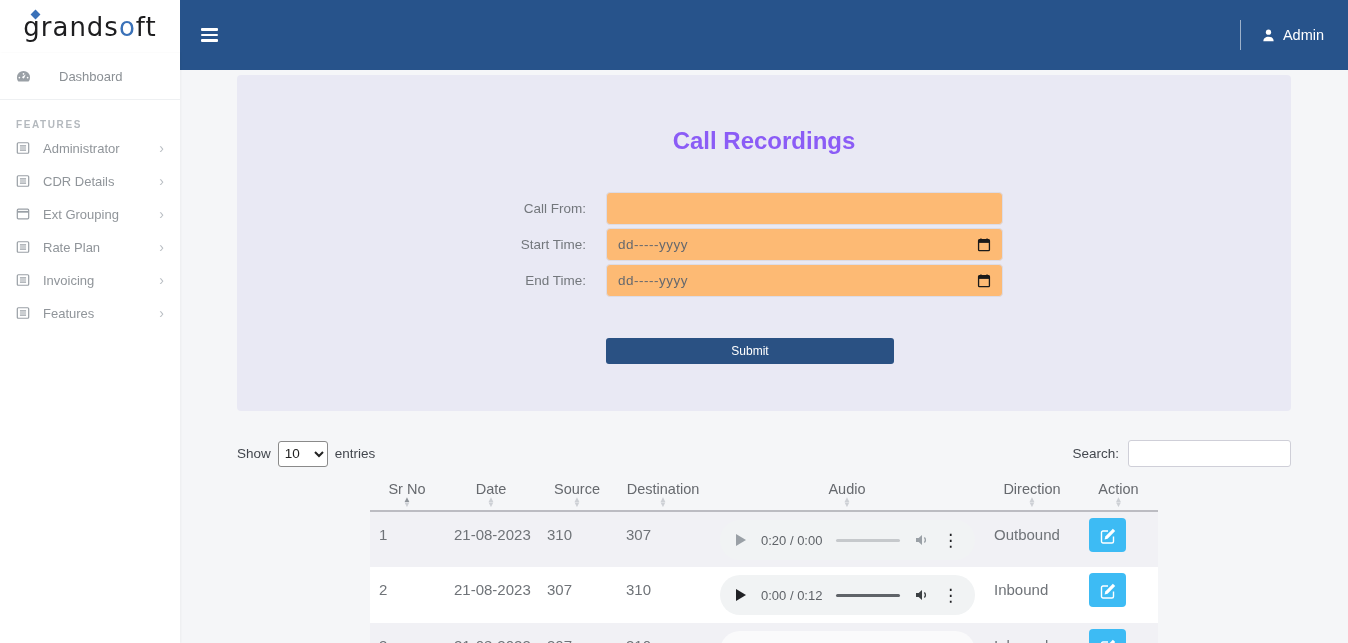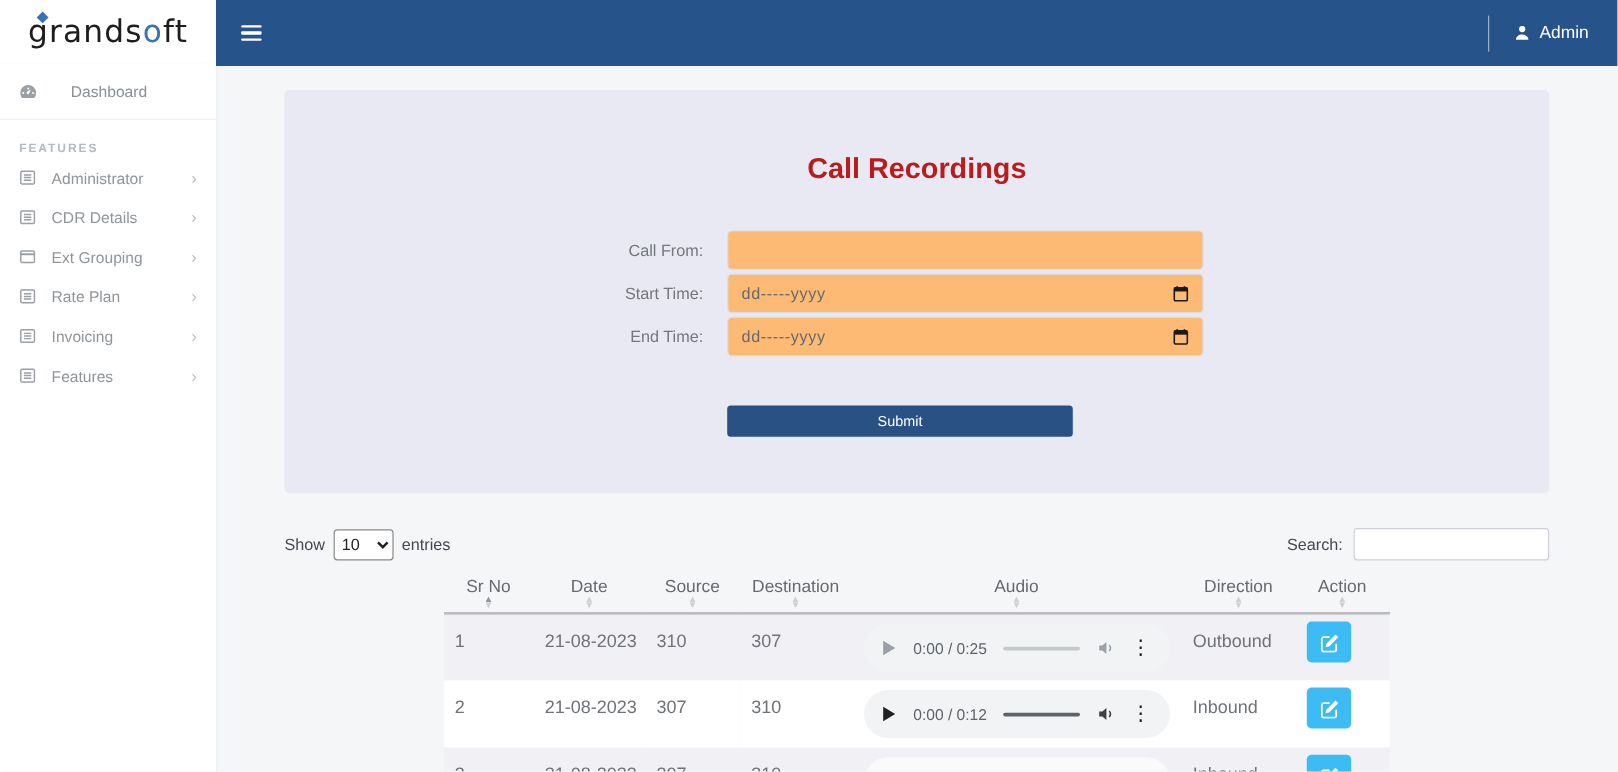--- a/index.html
+++ b/index.html
@@ -1,20 +1,20 @@
 <!DOCTYPE html>
 <html><head>
 <meta charset="utf-8">
 <style>
   * { margin:0; padding:0; box-sizing:border-box; }
   html,body { width:1348px; height:643px; overflow:hidden; background:#f5f6f8;
     font-family:"Liberation Sans", sans-serif; }
 
   
-  .topbar { display:flex; height:55px; }
+  .topbar { display:flex; height:70px; }
   .logo-box { width:180px; height:53px; background:#ffffff; display:flex;
     align-items:center; justify-content:center; position:relative; cursor:pointer; }
   .brand { font-family:"DejaVu Sans", sans-serif; font-size:26px; font-weight:400;
     color:#1d1d1f; letter-spacing:1px; }
   .brand .o-blue { color:#3a71b8; }
   .brand-accent { position:absolute; width:7px; height:7px; background:#3a71b8;
     transform:rotate(45deg); left:32px; top:11px; }
   .nav-main { flex:1; background:#27538b; display:flex; align-items:center; }
   .hamburger { margin-left:21px; display:flex; flex-direction:column; gap:3px; cursor:pointer; }
   .hamburger span { width:17px; height:2.5px; background:#ffffff; border-radius:1px; }
@@ -32,21 +32,21 @@
     letter-spacing:1.6px; color:#b4b9be; }
   .menu-item { height:33px; display:flex; align-items:flex-start; gap:12px; padding:0 16px;
     color:#90959a; font-size:13px; cursor:pointer; }
   .menu-item .chev { margin-left:auto; color:#b9bec3; font-size:14px; line-height:1; }
   .s-icon { width:15px; height:15px; flex:0 0 15px; color:#9aa0a6; }
 
   
   .main { position:absolute; left:180px; top:53px; right:0; bottom:0; overflow:hidden; }
   .panel { width:1054px; margin:22px auto 0; background:#e9e9f4; border-radius:4px;
     padding:52px 0 47px; }
-  .panel-title { text-align:center; font-size:24px; font-weight:bold; color:#b91c1c;
+  .panel-title { text-align:center; font-size:24px; font-weight:bold; color:#8b5cf6;
     height:28px; line-height:28px; margin-bottom:37px; }
   .form-row { display:flex; align-items:center; height:33px; margin-bottom:3px; }
   .form-label { width:369px; padding-right:20px; text-align:right; color:#73777c;
     font-size:13.5px; }
   .input-box { width:397px; height:33px; background:#fdba74; border:1px solid #dcdce6;
     border-radius:4px; display:flex; align-items:center; padding:0 11px; font-size:13.5px;
     color:#444; }
   input.input-box { outline:none; }
   .date-text { color:#66696e; letter-spacing:.5px; }
   .cal-icon { margin-left:auto; display:flex; }
@@ -335,21 +335,21 @@
       <tbody>
 
         <tr class="row-odd">
           <td>1</td>
           <td>21-08-2023</td>
           <td>310</td>
           <td>307</td>
           <td class="aud-cell">
             <div class="player disabled">
               <span class="play-tri"></span>
-              <span class="p-time">0:00 / 0:25</span>
+              <span class="p-time">0:20 / 0:00</span>
               <span class="p-track"></span>
               <span class="p-vol">
                 <svg viewBox="0 0 24 24" width="16" height="16" fill="currentColor">
                   <path d="M3 9v6h4l5 4.5v-15L7 9H3z"></path>
                   <path d="M15.5 8.2a5.3 5.3 0 0 1 0 7.6" fill="none" stroke="currentColor" stroke-width="2"></path>
                 </svg>
                 </span>
               <span class="p-menu">⋮</span>
             </div>
           </td>

